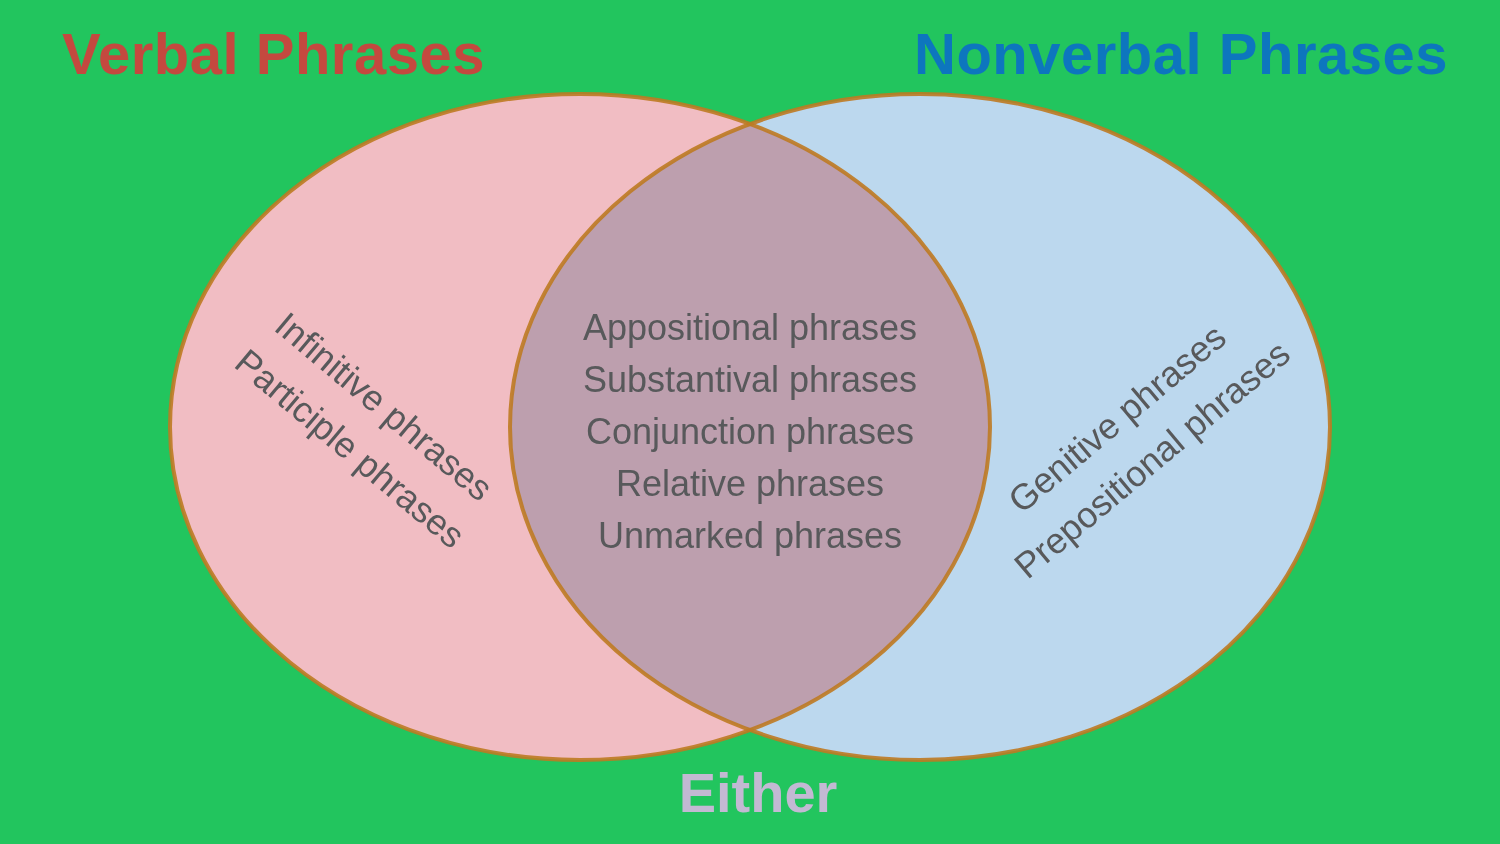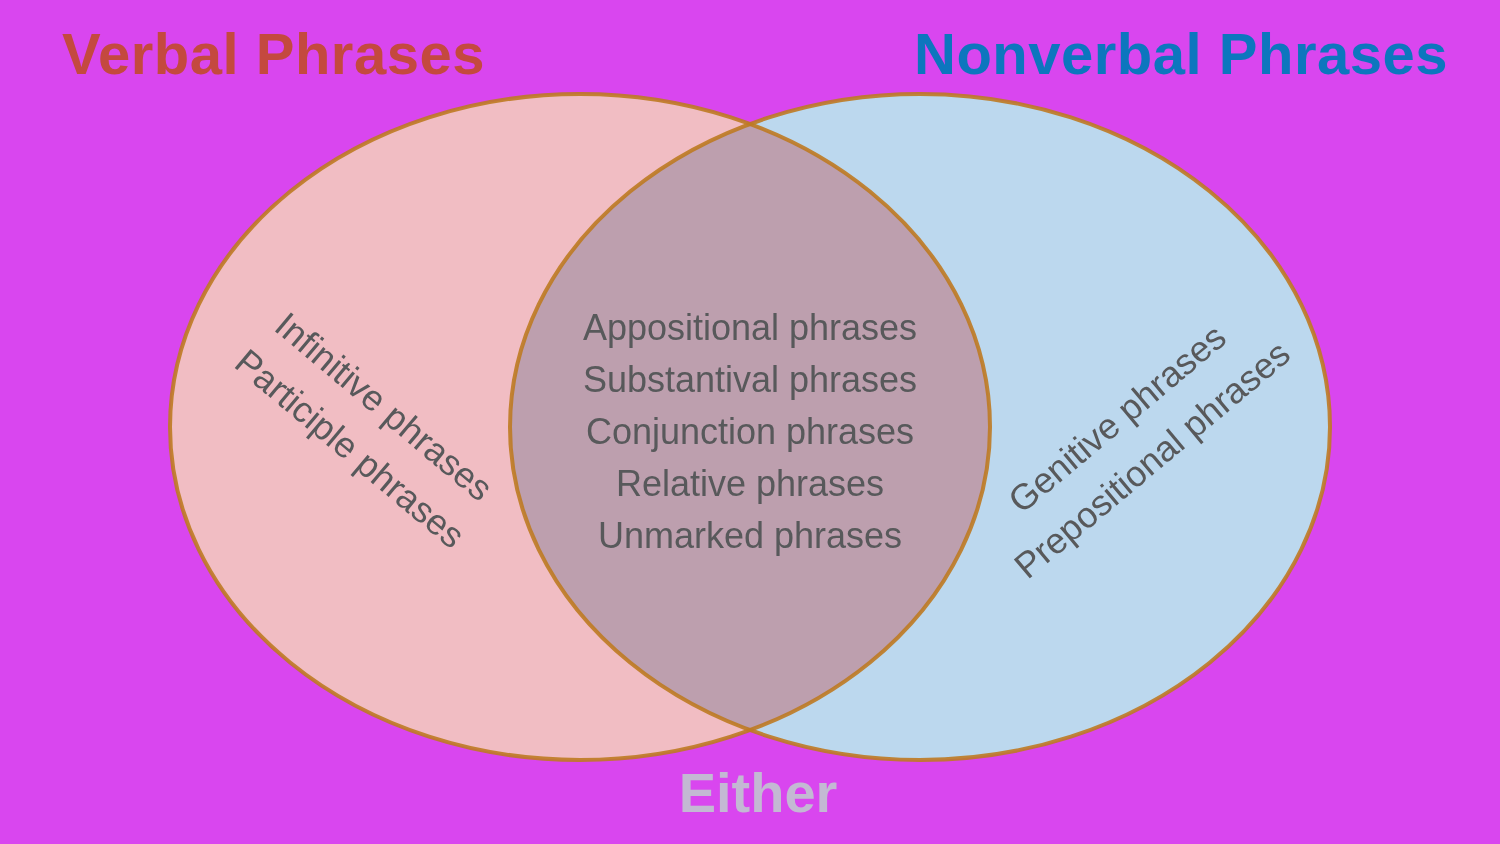--- a/index.html
+++ b/index.html
@@ -1,20 +1,20 @@
 <!DOCTYPE html>
 <html><head>
 <meta charset="utf-8">
 <style>
   html, body { margin: 0; padding: 0; background: #ffffff; }
   .stage {
     position: relative;
     width: 1500px;
     height: 844px;
-    background: #d946ef;
+    background: #22c55e;
     overflow: hidden;
   }
   svg text {
     font-family: "Liberation Sans", "DejaVu Sans", sans-serif;
   }
   .title {
     font-size: 58px;
     font-weight: bold;
     letter-spacing: 0.5px;
   }

